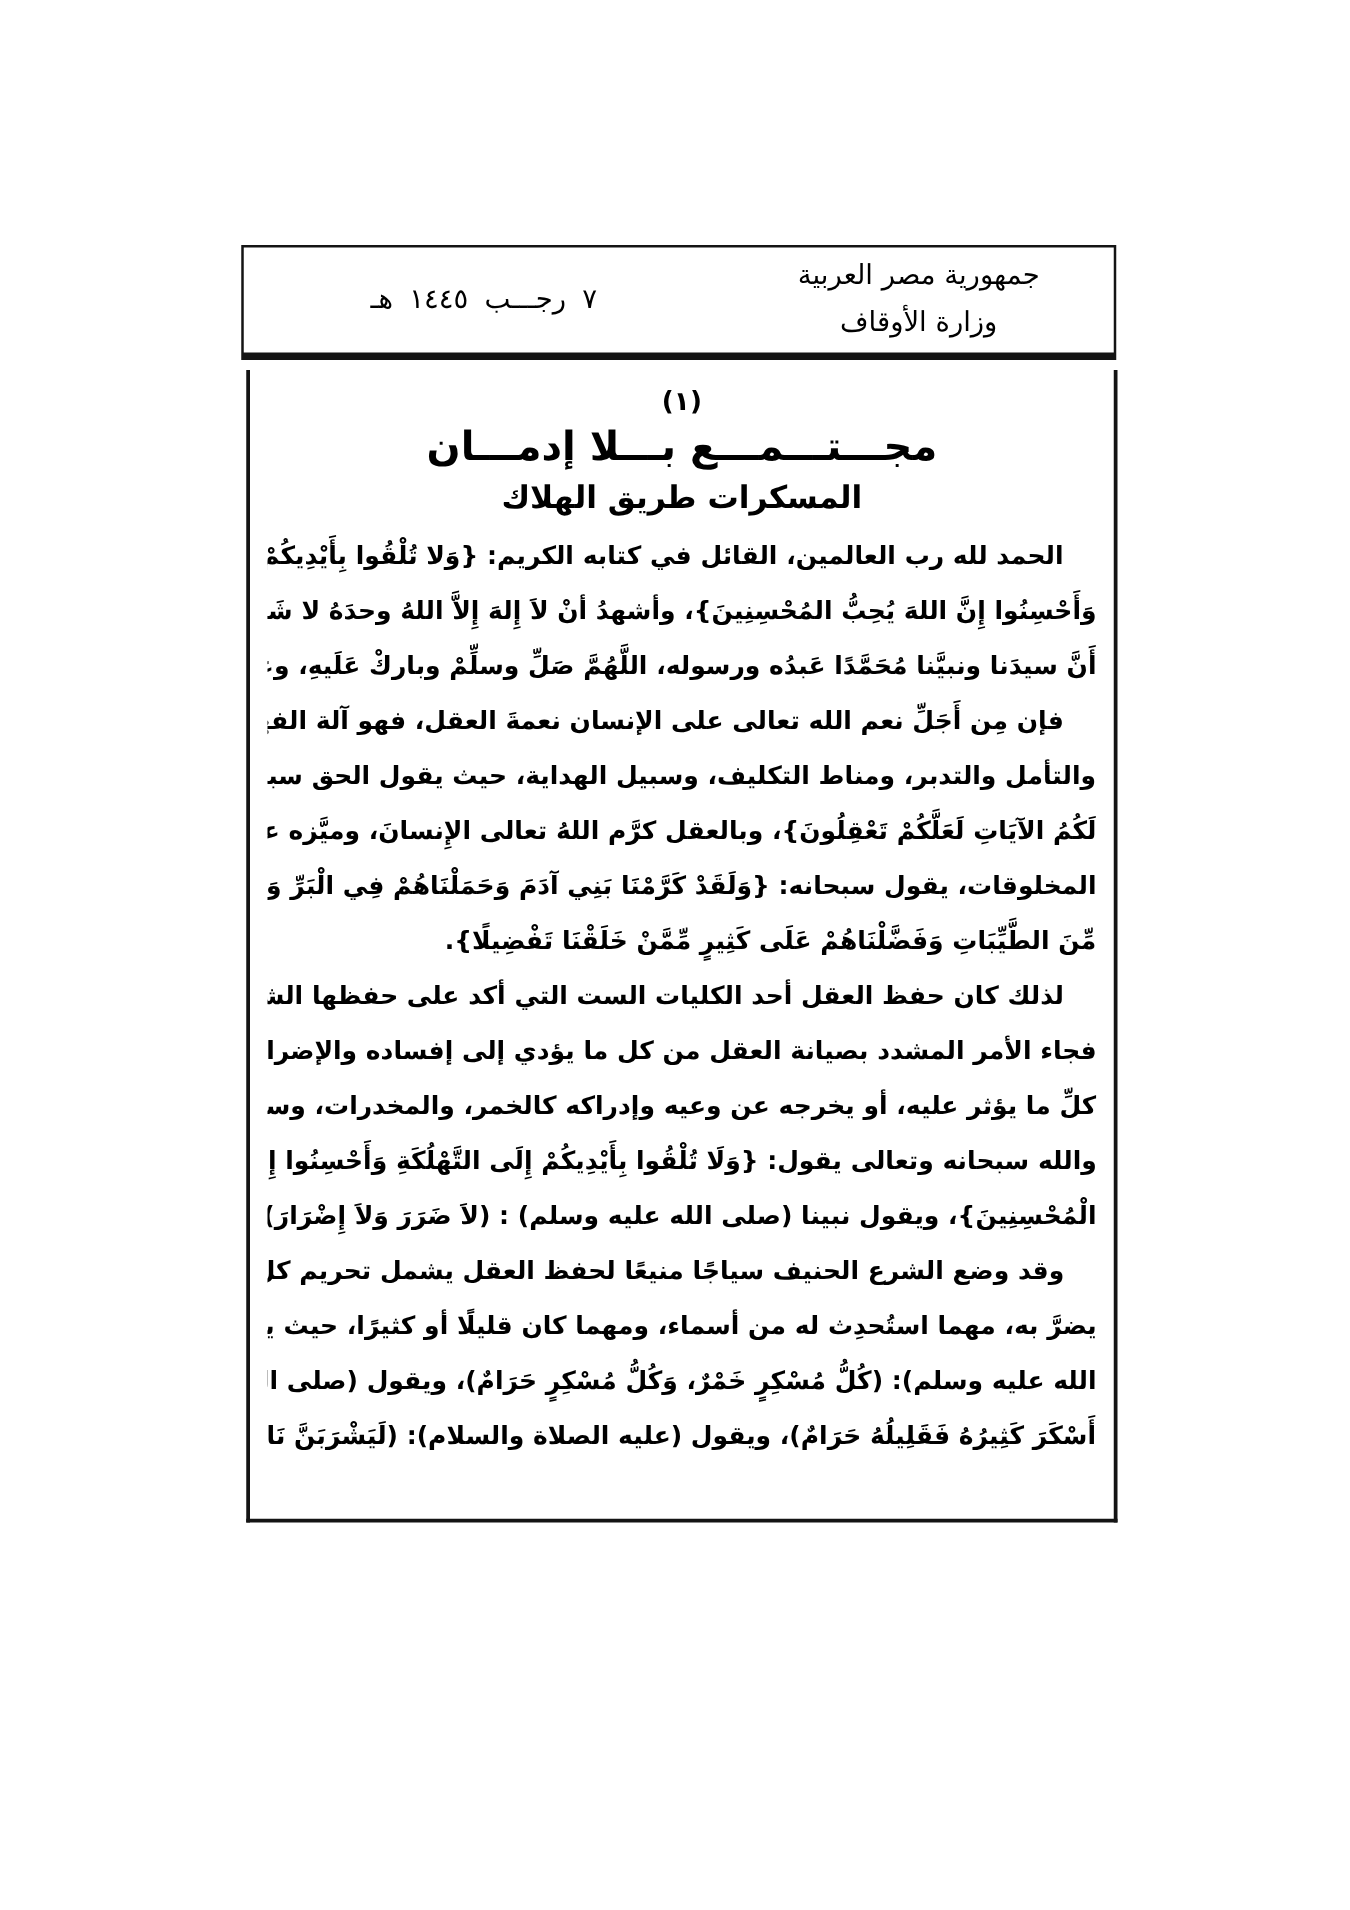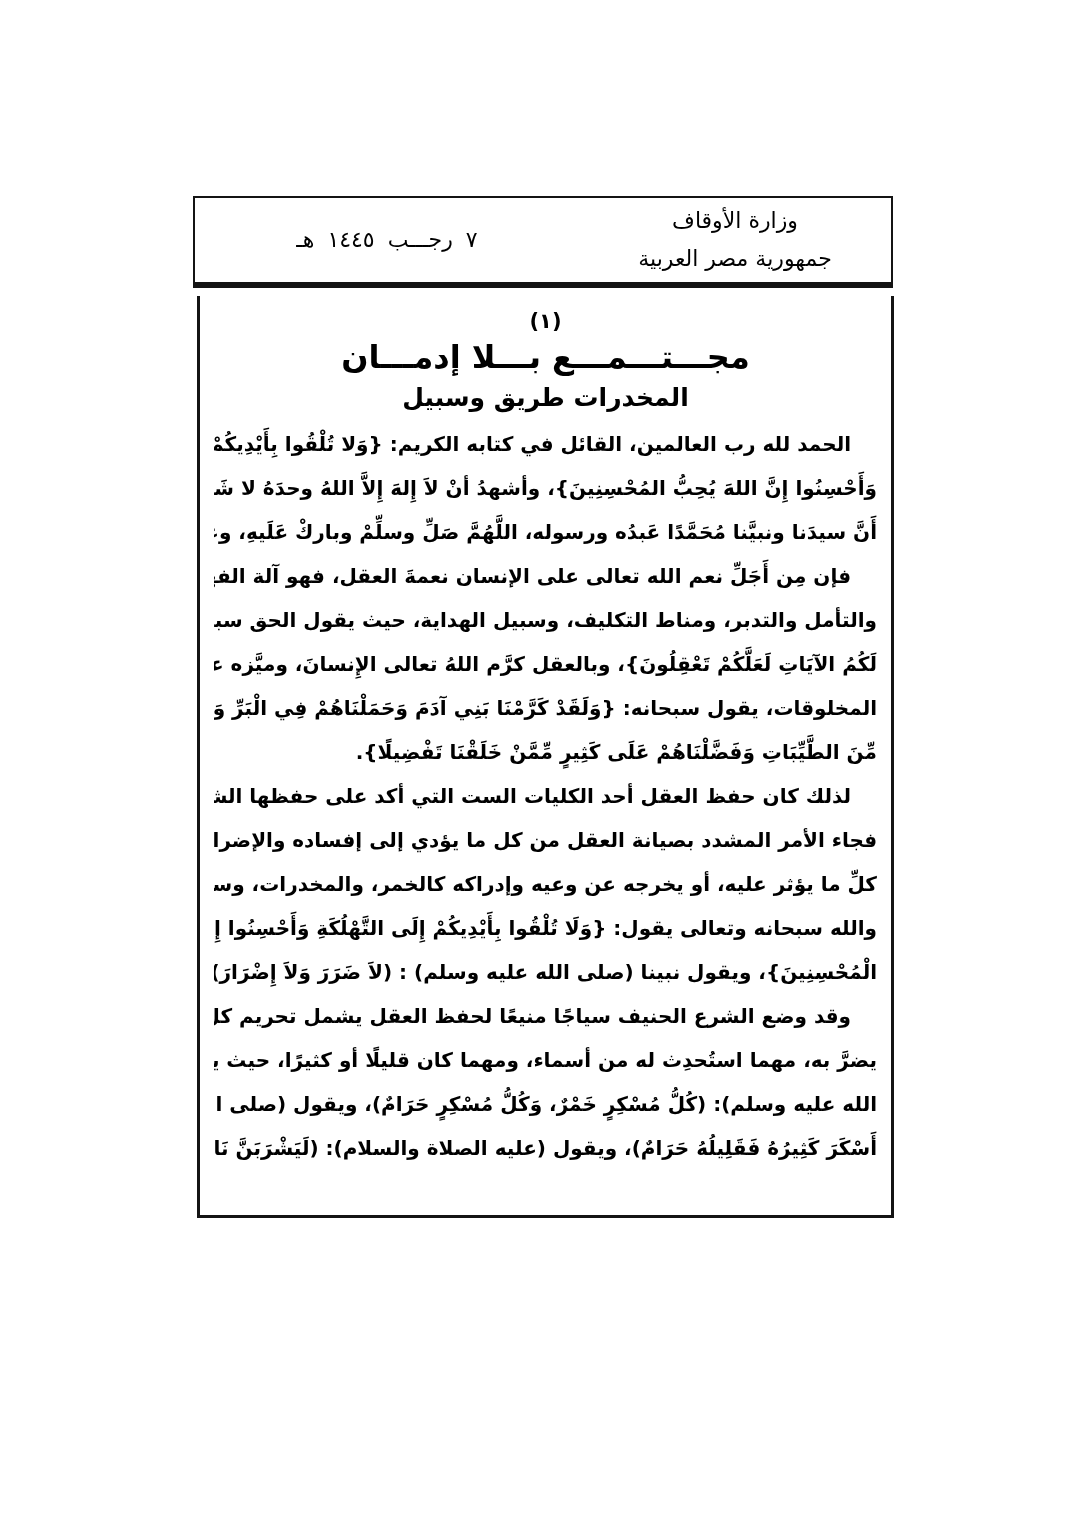--- a/index.html
+++ b/index.html
@@ -80,32 +80,32 @@
   .line.first{text-indent:26px;}
   .line.end{text-align-last:right;}
 </style>
 </head>
 <body>
 
 <div class="page">
 
   <div class="header-box">
     <div class="header-col">
+      <div class="row">جمهورية مصر العربية</div>
       <div class="row">وزارة الأوقاف</div>
-      <div class="row">جمهورية مصر العربية</div>
     </div>
     <div class="header-col header-dates">
       <div class="row">٧ رجـــب ١٤٤٥ هـ</div>
     </div>
   </div>
 
   <div class="main-box">
     <div class="page-num">(١)</div>
     <div class="doc-title">مجـــتـــمـــع بـــلا إدمـــان</div>
-    <div class="doc-subtitle">المخدرات طريق وسبيل</div>
+    <div class="doc-subtitle">المسكرات طريق الهلاك</div>
     <div class="body-text">
         <div class="line first">الحمد لله رب العالمين، القائل في كتابه الكريم: {وَلا تُلْقُوا بِأَيْدِيكُمْ إِلَى التَّهْلُكَةِ</div>
         <div class="line">وَأَحْسِنُوا إِنَّ اللهَ يُحِبُّ المُحْسِنِينَ}، وأشهدُ أنْ لاَ إِلهَ إِلاَّ اللهُ وحدَهُ لا شَرِيكَ لَهُ، وأَشهدُ</div>
         <div class="line">أَنَّ سيدَنا ونبيَّنا مُحَمَّدًا عَبدُه ورسوله، اللَّهُمَّ صَلِّ وسلِّمْ وباركْ عَلَيهِ، وعلَى آلِهِ وصحبِهِ،</div>
         <div class="line first">فإن مِن أَجَلِّ نعم الله تعالى على الإنسان نعمةَ العقل، فهو آلة الفهم، وأساس الفكر</div>
         <div class="line">والتأمل والتدبر، ومناط التكليف، وسبيل الهداية، حيث يقول الحق سبحانه: {قَدْ بَيَّنَّا</div>
         <div class="line">لَكُمُ الآيَاتِ لَعَلَّكُمْ تَعْقِلُونَ}، وبالعقل كرَّم اللهُ تعالى الإِنسانَ، وميَّزه عن بقية</div>
         <div class="line">المخلوقات، يقول سبحانه: {وَلَقَدْ كَرَّمْنَا بَنِي آدَمَ وَحَمَلْنَاهُمْ فِي الْبَرِّ وَالْبَحْرِ وَرَزَقْنَاهُم</div>
         <div class="line end">مِّنَ الطَّيِّبَاتِ وَفَضَّلْنَاهُمْ عَلَى كَثِيرٍ مِّمَّنْ خَلَقْنَا تَفْضِيلًا}.</div>
         <div class="line first">لذلك كان حفظ العقل أحد الكليات الست التي أكد على حفظها الشرع الحنيف،</div>

